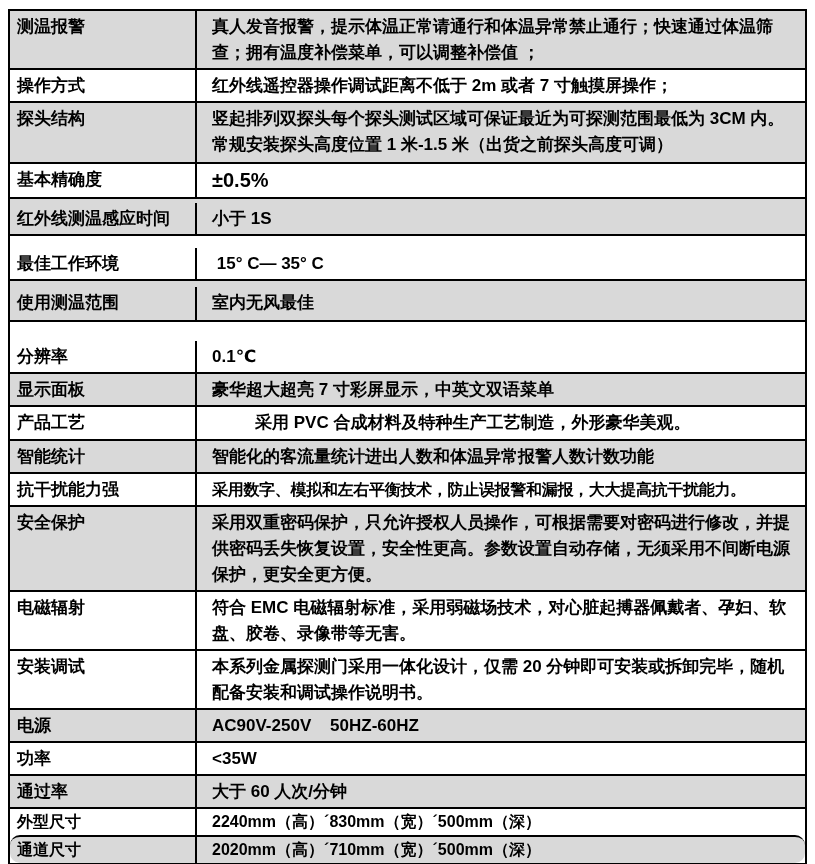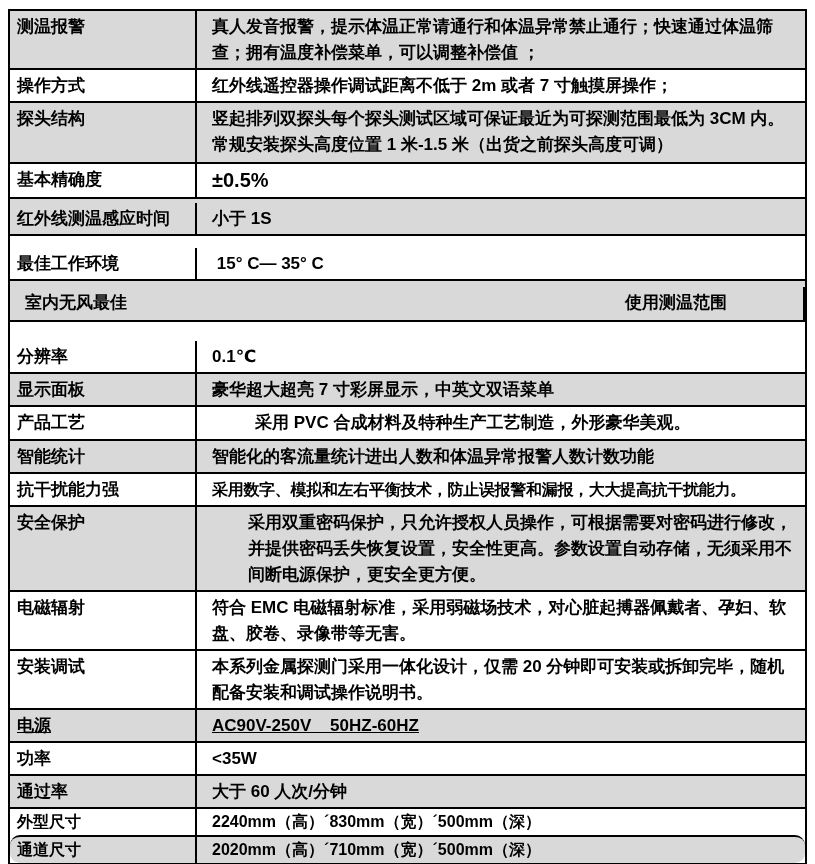--- a/index.html
+++ b/index.html
@@ -61,24 +61,24 @@
   .row:nth-child(3)  { min-height: 61px; }
   .row:nth-child(4)  { min-height: 35px; }
   .row:nth-child(5)  { min-height: 37px; padding-top: 4px; }
   .row:nth-child(6)  { min-height: 43px; padding-top: 12px; }
   .row:nth-child(7)  { min-height: 41px; padding-top: 6px; }
   .row:nth-child(8)  { min-height: 33px; padding-top: 19px; }
   .row:nth-child(9)  { min-height: 30px; }
   .row:nth-child(10) { min-height: 34px; gap: 43px; }
   .row:nth-child(11) { min-height: 32px; }
   .row:nth-child(12) { min-height: 32px; }
-  .row:nth-child(13) { min-height: 78px; gap: 36px; }
+  .row:nth-child(13) { min-height: 78px; }
   .row:nth-child(14) { min-height: 52px; }
   .row:nth-child(15) { min-height: 53px; }
-  .row:nth-child(16) { min-height: 30px; text-decoration: underline; }
+  .row:nth-child(16) { min-height: 30px; }
   .row:nth-child(17) { min-height: 30px; }
   .row:nth-child(18) { min-height: 32px; }
   .row:nth-child(19) { min-height: 28px; }
   .row:nth-child(20) { min-height: 28px; border-radius: 10px; }
   .row:nth-child(21) { min-height: 27px; }
   .row:nth-child(22) { min-height: 29px; }
   
   .row:nth-child(19) .cell, .row:nth-child(20) .cell,
   .row:nth-child(21) .cell, .row:nth-child(22) .cell {
     padding-top: 1px; padding-bottom: 0; line-height: 24px; font-size: 16px;
@@ -110,22 +110,22 @@
       </div>
       <div class="row shaded">
         <div class="cell cell-label">红外线测温感应时间</div>
         <div class="cell cell-value">小于 1S</div>
       </div>
       <div class="row">
         <div class="cell cell-label">最佳工作环境</div>
         <div class="cell cell-value"> 15° C— 35° C</div>
       </div>
       <div class="row shaded">
+        <div class="cell cell-label">使用测温范围</div>
         <div class="cell cell-value">室内无风最佳</div>
-        <div class="cell cell-label">使用测温范围</div>
       </div>
       <div class="row">
         <div class="cell cell-label">分辨率</div>
         <div class="cell cell-value">0.1℃</div>
       </div>
       <div class="row shaded">
         <div class="cell cell-label">显示面板</div>
         <div class="cell cell-value">豪华超大超亮 7 寸彩屏显示，中英文双语菜单</div>
       </div>
       <div class="row">

